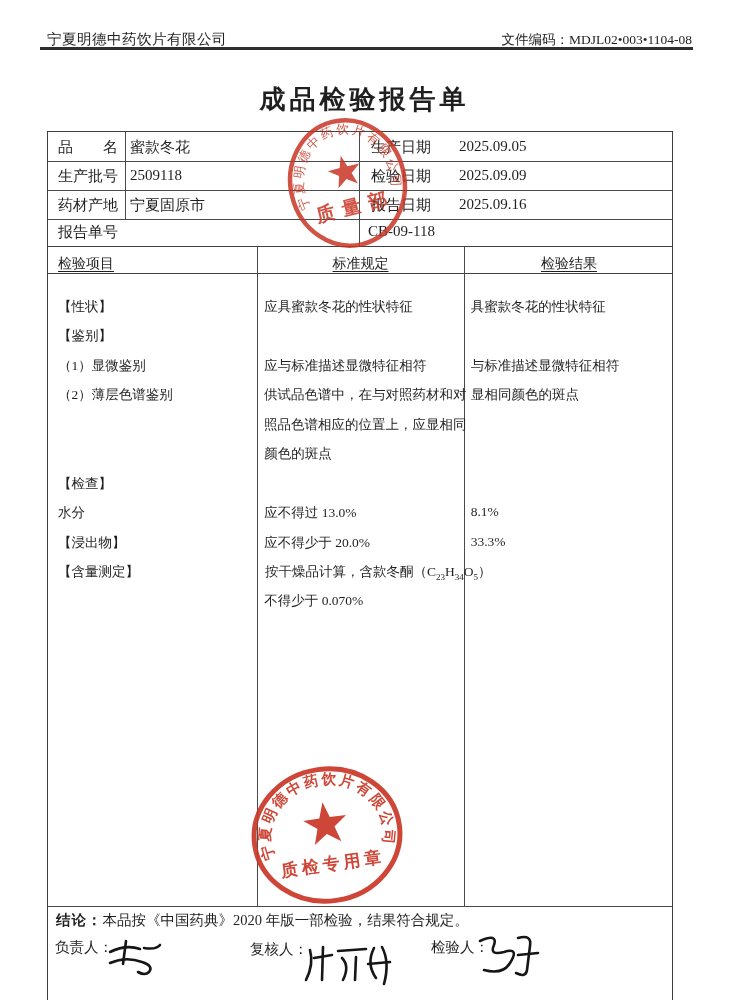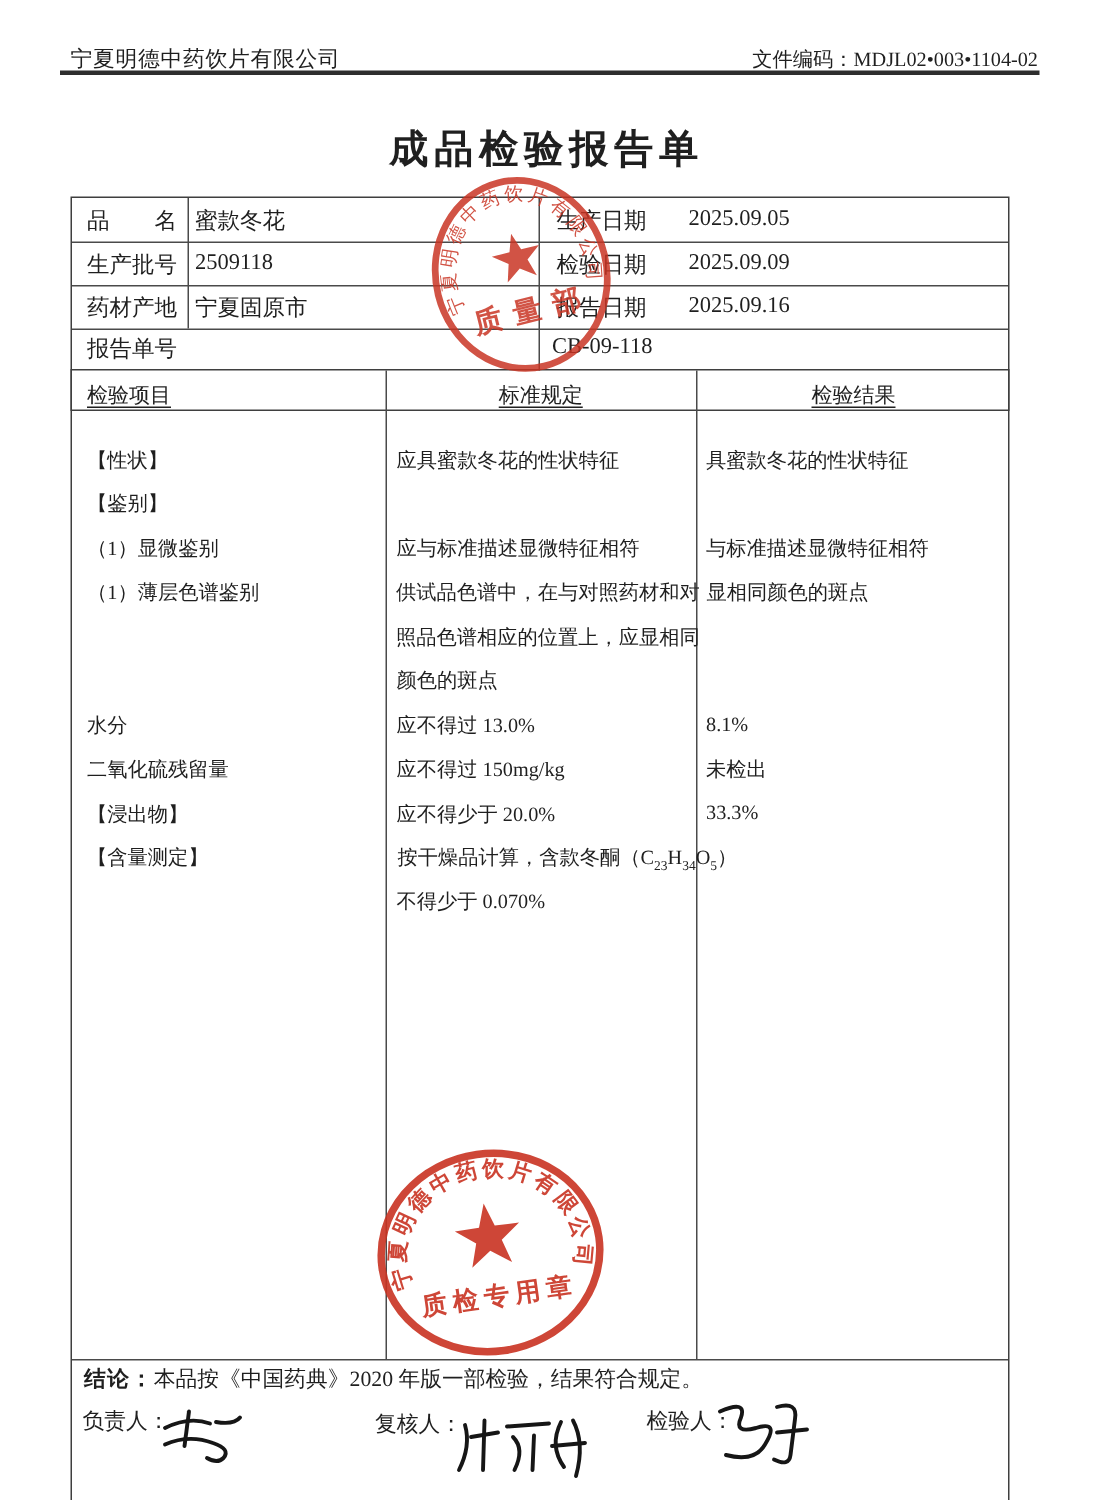--- a/index.html
+++ b/index.html
@@ -47,21 +47,21 @@
   
   .stamp { position:absolute; }
   .stamp text { font-family:"Liberation Serif","DejaVu Serif",serif; }
 </style>
 </head>
 <body>
 
 <div class="page">
 
   <div class="company">宁夏明德中药饮片有限公司</div>
-  <div class="doccode"><span>文件编码：</span><span>MDJL02•003•1104-02</span></div>
+  <div class="doccode"><span>文件编码：</span><span>MDJL02•003•1104-08</span></div>
   <div class="hrule"></div>
 
   <div class="title">成品检验报告单</div>
 
   <div class="info">
     <div class="hl" style="top:29px"></div>
     <div class="hl" style="top:58px"></div>
     <div class="hl" style="top:87px"></div>
     <div class="vl" style="left:77px;  height:87px"></div>
     <div class="vl" style="left:311px; height:115px"></div>
@@ -103,43 +103,43 @@
           <div class="c1">【鉴别】</div>
           <div class="c2"></div>
           <div class="c3"></div>
         </div>
       <div class="trow">
           <div class="c1">（1）显微鉴别</div>
           <div class="c2">应与标准描述显微特征相符</div>
           <div class="c3">与标准描述显微特征相符</div>
         </div>
       <div class="trow">
-          <div class="c1">（1）薄层色谱鉴别</div>
+          <div class="c1">（2）薄层色谱鉴别</div>
           <div class="c2">供试品色谱中，在与对照药材和对</div>
           <div class="c3">显相同颜色的斑点</div>
         </div>
       <div class="trow">
           <div class="c1"></div>
           <div class="c2">照品色谱相应的位置上，应显相同</div>
           <div class="c3"></div>
         </div>
       <div class="trow">
           <div class="c1"></div>
           <div class="c2">颜色的斑点</div>
+          <div class="c3"></div>
+        </div>
+      <div class="trow">
+          <div class="c1">【检查】</div>
+          <div class="c2"></div>
           <div class="c3"></div>
         </div>
       <div class="trow">
           <div class="c1">水分</div>
           <div class="c2">应不得过 13.0%</div>
           <div class="c3">8.1%</div>
-        </div>
-      <div class="trow">
-          <div class="c1">二氧化硫残留量</div>
-          <div class="c2">应不得过 150mg/kg</div>
-          <div class="c3">未检出</div>
         </div>
       <div class="trow">
           <div class="c1">【浸出物】</div>
           <div class="c2">应不得少于 20.0%</div>
           <div class="c3">33.3%</div>
         </div>
       <div class="trow">
         <div class="c1">【含量测定】</div>
         <div class="c2"><span>按干燥品计算，含款冬酮（C</span><sub>23</sub><span>H</span><sub>34</sub><span>O</span><sub>5</sub><span>）</span></div>
       </div>

